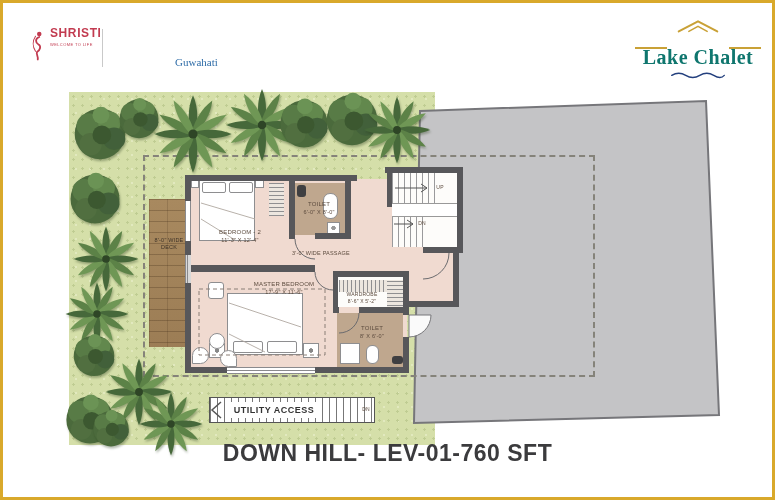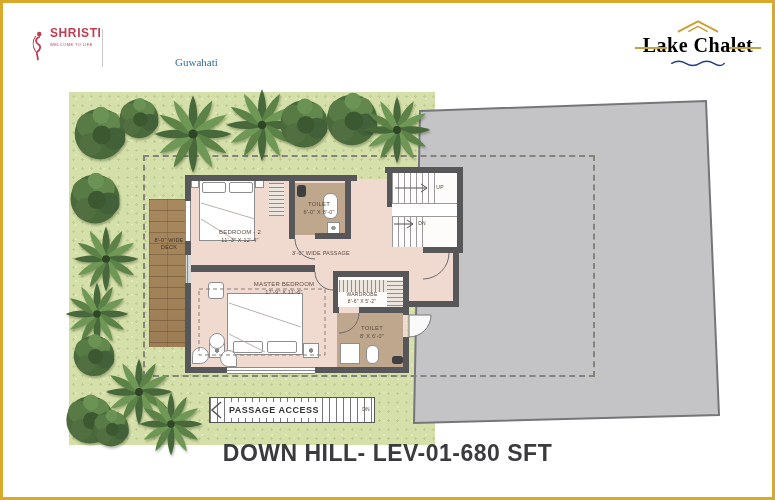--- a/index.html
+++ b/index.html
@@ -12,21 +12,21 @@
   .shristi-name{font-size:12px;font-weight:bold;color:#C23B50;letter-spacing:.6px;line-height:1;}
   .shristi-tag{font-size:4px;color:#C23B50;letter-spacing:.4px;margin-top:3px;}
   .hdr-divider{left:99px;top:26px;width:1px;height:38px;background:#c9c9c9;z-index:50;}
   .project-name{left:108px;top:18px;font-family:"Liberation Serif",serif;font-size:30px;
     font-weight:600;color:#B53C4C;letter-spacing:.5px;z-index:50;}
   .project-city{left:172px;top:53px;font-family:"Liberation Serif",serif;font-size:11px;
     color:#2F6DA8;z-index:50;}
   .lake{left:628px;top:14px;width:134px;text-align:center;z-index:50;}
   .lake .gl{position:absolute;top:30px;width:32px;height:2px;background:#C9A136;}
   .lake-name{font-family:"Liberation Serif",serif;font-size:20px;font-weight:bold;
-    color:#000000;letter-spacing:.5px;margin-top:0;}
+    color:#0f766e;letter-spacing:.5px;margin-top:12px;}
   
   .grass{left:66px;top:89px;width:366px;height:353px;background-color:#D5DFA9;z-index:1;
     background-image:radial-gradient(#bfcc92 1px,transparent 1.3px),
                      radial-gradient(#e2e9bf 1px,transparent 1.3px);
     background-size:9px 9px,14px 14px;}
   .dashed-setback{left:140px;top:152px;width:452px;height:222px;border:2px dashed #85837a;
     box-sizing:border-box;z-index:3;}
   .deck{left:146px;top:196px;width:40px;height:148px;z-index:8;
     background-image:repeating-linear-gradient(180deg,rgba(60,40,20,.28) 0 1px,transparent 1px 11px),
       repeating-linear-gradient(90deg,rgba(60,40,20,.18) 0 1px,transparent 1px 18px),
@@ -246,21 +246,21 @@
   <div class="lbl" style="left:359px;top:288px;font-size:5px">
     <div>WARDROBE</div>
     <div class="dims" style="font-size:5px">8'-6" X 5'-2"</div>
   </div>
   <div class="lbl" style="left:369px;top:322px">
     <div>TOILET</div>
     <div class="dims">8' X 6'-0"</div>
   </div>
 
   <div class="abs utility"></div>
-  <div class="abs utility-label">PASSAGE ACCESS</div>
+  <div class="abs utility-label">UTILITY ACCESS</div>
   <div class="lbl lbl-tiny" style="left:363px;top:403px;z-index:31">DN</div>
 
   <svg class="tree" style="left:66px;top:100px;width:62px;height:60px">
       <use href="#rtree"></use>
     </svg>
   <svg class="tree" style="left:112px;top:92px;width:48px;height:46px">
       <use href="#rtree"></use>
     </svg>
   <svg class="tree" style="left:146px;top:88px;width:88px;height:86px">
       <use href="#palm"></use>
@@ -295,15 +295,15 @@
   <svg class="tree" style="left:58px;top:388px;width:58px;height:56px">
       <use href="#rtree"></use>
     </svg>
   <svg class="tree" style="left:132px;top:386px;width:72px;height:70px">
       <use href="#palm"></use>
     </svg>
   <svg class="tree" style="left:82px;top:404px;width:52px;height:42px">
       <use href="#rtree"></use>
     </svg>
 
-  <div class="abs title">DOWN HILL- LEV-01-680 SFT</div>
+  <div class="abs title">DOWN HILL- LEV-01-760 SFT</div>
 
 </div>
 
 </body></html>

